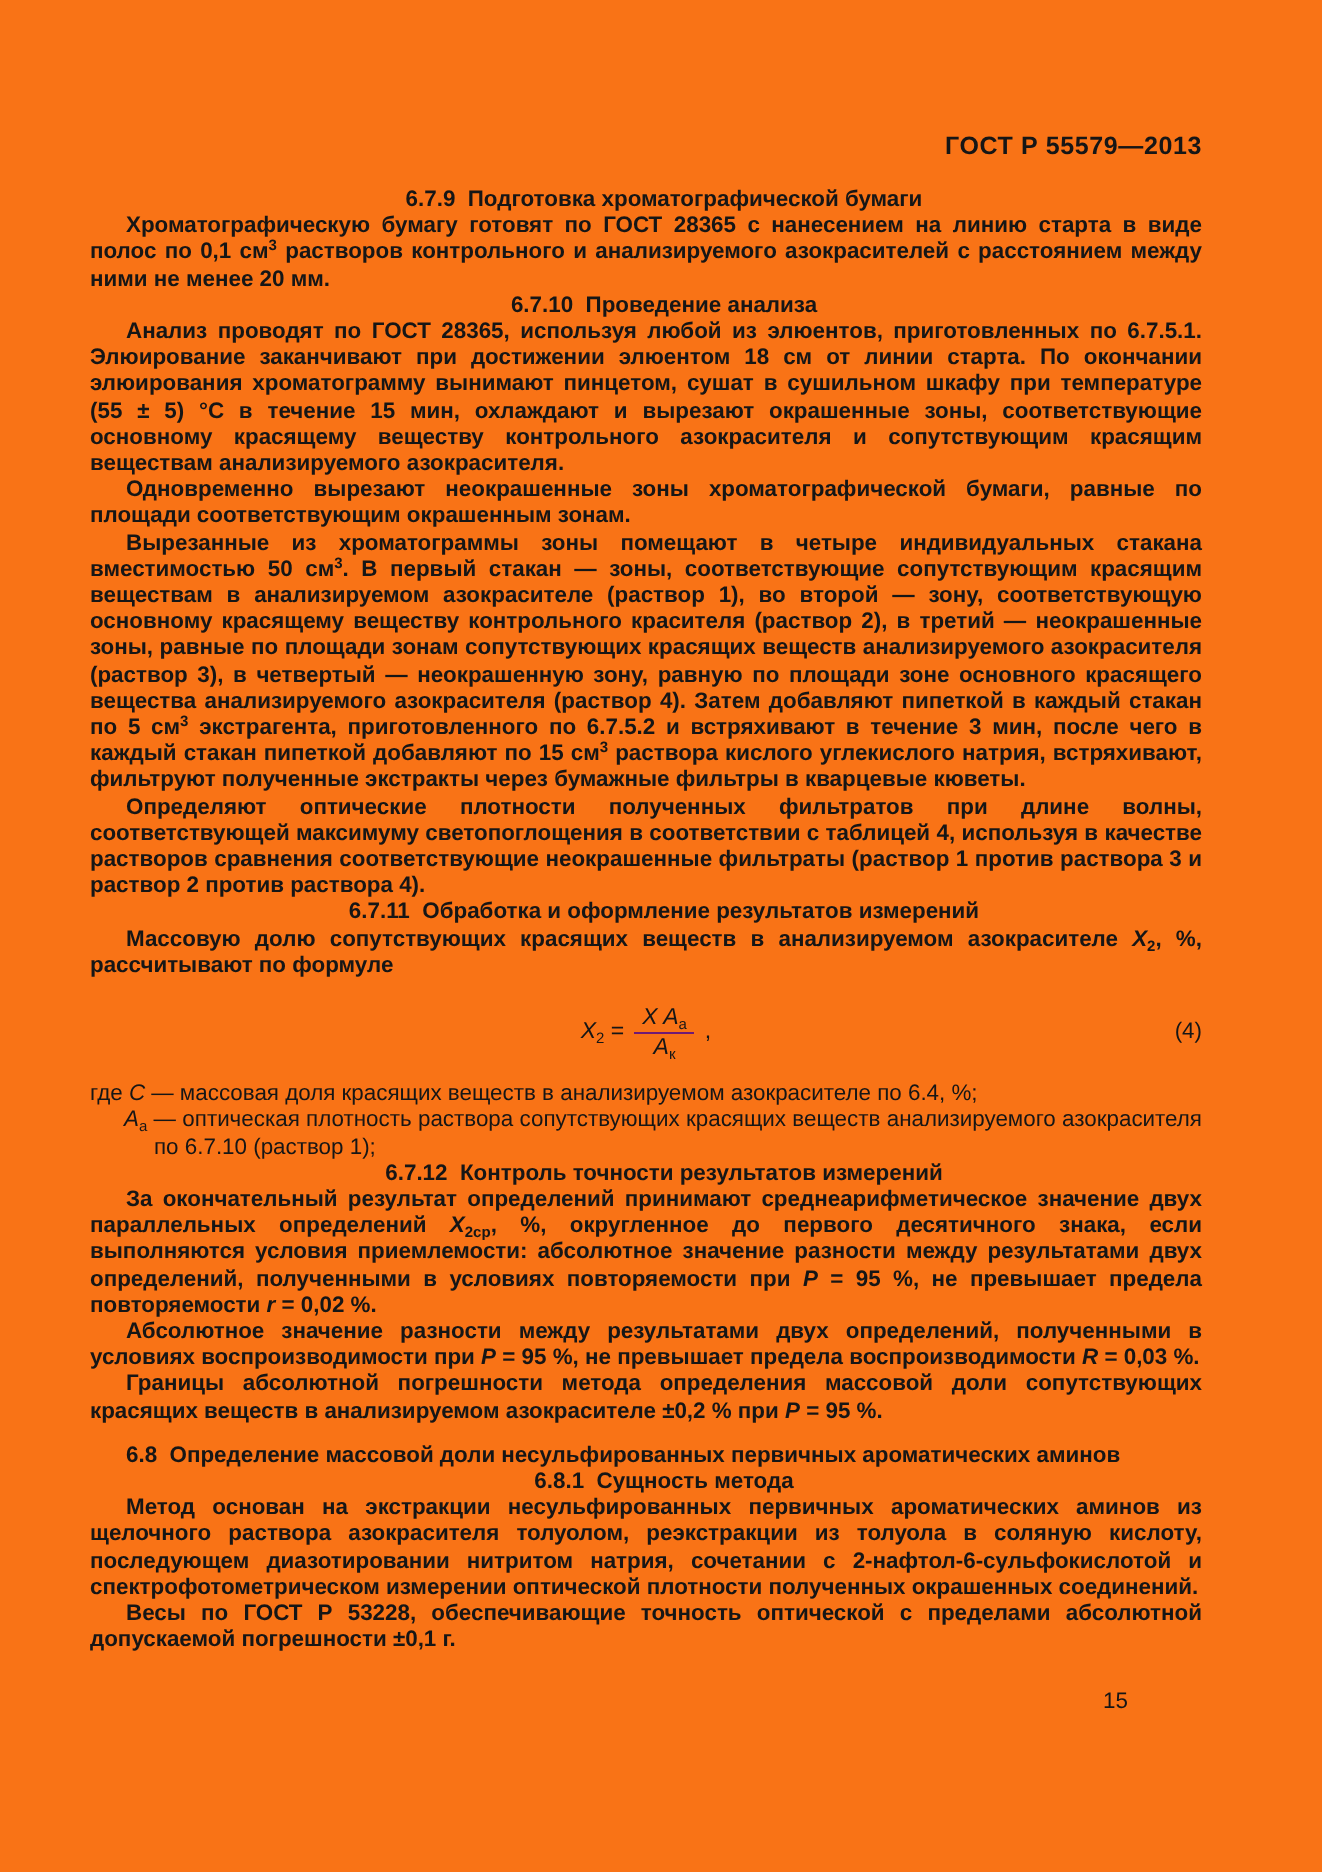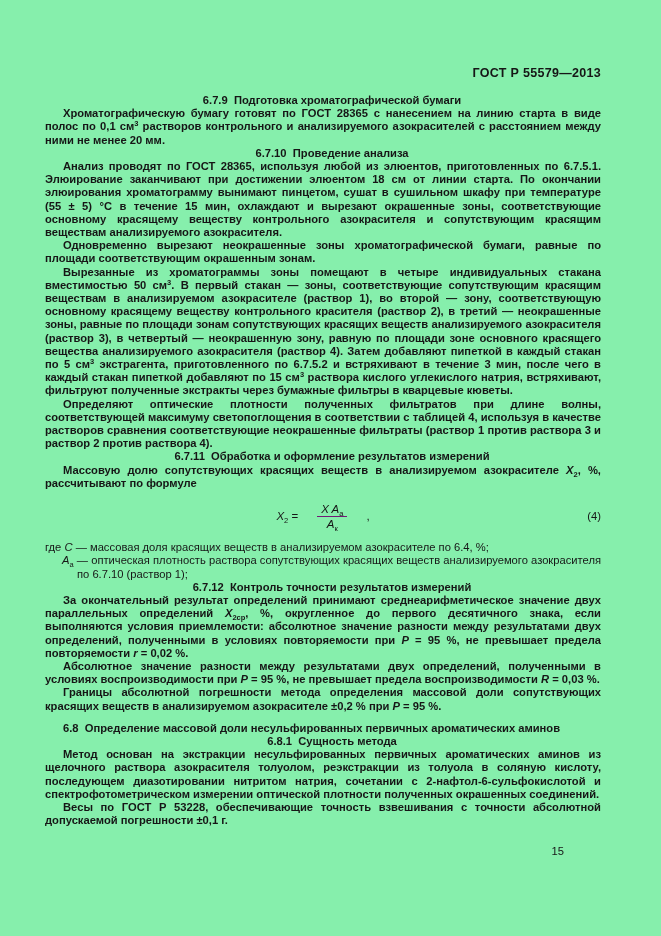--- a/index.html
+++ b/index.html
@@ -1,39 +1,39 @@
 <!DOCTYPE html>
 <html><head>
 <meta charset="utf-8">
 <style>
   html,body{margin:0;padding:0;}
   body{
     width:661px;height:936px;background:#ffffff;
     font-family:"Liberation Sans", sans-serif;color:#161616;
     position:relative;overflow:hidden;
   }
-  .page{position:absolute;inset:0;background:#86efac;}
+  .page{position:absolute;inset:0;background:#f97316;}
   .content{position:absolute;left:45px;top:60px;width:556px;}
   .doc-header{
     text-align:right;font-weight:bold;font-size:12.5px;
     letter-spacing:.3px;margin:6px 0 14px 0;
   }
   .blk{font-size:11.2px;line-height:13.2px;margin:0;text-align:justify;}
   .para{text-indent:18px;font-weight:bold;}
   .h3{font-weight:bold;text-indent:18px;text-align:center;}
   .h2{font-weight:bold;text-indent:18px;text-align:left;margin-top:9px;}
   sup,sub{font-size:7.5px;line-height:0;}
   sup{vertical-align:4px;}
   sub{vertical-align:-2.5px;}
   
   .formula-row{
     position:relative;margin:7px 0 6px 0;height:38px;
     font-size:11.5px;display:flex;align-items:center;justify-content:center;
   }
-  .formula-core{display:flex;align-items:center;gap:19px;}
+  .formula-core{display:flex;align-items:center;gap:5px;}
   .frac{display:inline-flex;flex-direction:column;align-items:center;text-align:center;}
   .frac .num{display:block;border-bottom:1px solid #701a75;padding:0 4px 1px 4px;}
   .frac .den{display:block;padding:1px 4px 0 4px;}
   .formula-no{position:absolute;right:0;top:50%;transform:translateY(-50%);font-size:11.2px;}
   
   .def-first{text-indent:0;}
   .def-hang{padding-left:32px;text-indent:-15px;}
   .page-number{
     position:absolute;right:97px;top:845px;font-size:11.2px;color:#161616;
   }
@@ -71,18 +71,18 @@
     <div class="blk def-first">где <i>C</i> — массовая доля красящих веществ в анализируемом азокрасителе по 6.4, %;</div>
     <div class="blk def-hang"><i>A</i><sub>а</sub> — оптическая плотность раствора сопутствующих красящих веществ анализируемого азокрасителя по 6.7.10 (раствор 1);</div>
 
     <div class="blk h3">6.7.12&nbsp;&nbsp;Контроль точности результатов измерений</div>
     <div class="blk para">За окончательный результат определений принимают среднеарифметическое значение двух параллельных определений <i>X</i><sub>2ср</sub>, %, округленное до первого десятичного знака, если выполняются условия приемлемости: абсолютное значение разности между результатами двух определений, полученными в условиях повторяемости при <i>P</i> = 95 %, не превышает предела повторяемости <i>r</i> = 0,02 %.</div>
     <div class="blk para">Абсолютное значение разности между результатами двух определений, полученными в условиях воспроизводимости при <i>P</i> = 95 %, не превышает предела воспроизводимости <i>R</i> = 0,03 %.</div>
     <div class="blk para">Границы абсолютной погрешности метода определения массовой доли сопутствующих красящих веществ в анализируемом азокрасителе ±0,2 % при <i>P</i> = 95 %.</div>
     <div class="blk h2">6.8&nbsp;&nbsp;Определение массовой доли несульфированных первичных ароматических аминов</div>
     <div class="blk h3">6.8.1&nbsp;&nbsp;Сущность метода</div>
     <div class="blk para">Метод основан на экстракции несульфированных первичных ароматических аминов из щелочного раствора азокрасителя толуолом, реэкстракции из толуола в соляную кислоту, последующем диазотировании нитритом натрия, сочетании с 2-нафтол-6-сульфокислотой и спектрофотометрическом измерении оптической плотности полученных окрашенных соединений.</div>
-    <div class="blk para">Весы по ГОСТ Р 53228, обеспечивающие точность взвешивания с точности абсолютной допускаемой погрешности ±0,1 г.</div>
+    <div class="blk para">Весы по ГОСТ Р 53228, обеспечивающие точность оптической с пределами абсолютной допускаемой погрешности ±0,1 г.</div>
 
   </div>
 
   <div class="page-number">15</div>
 </div>
 
 </body></html>

